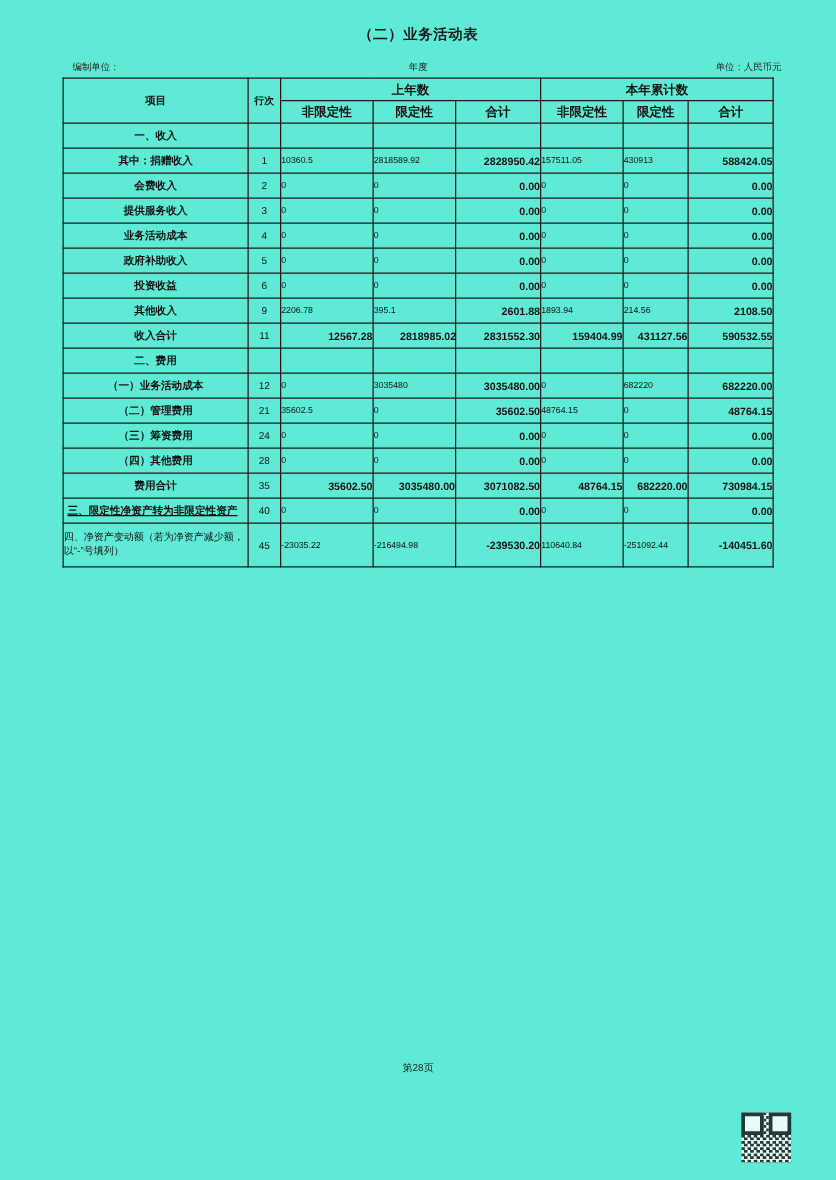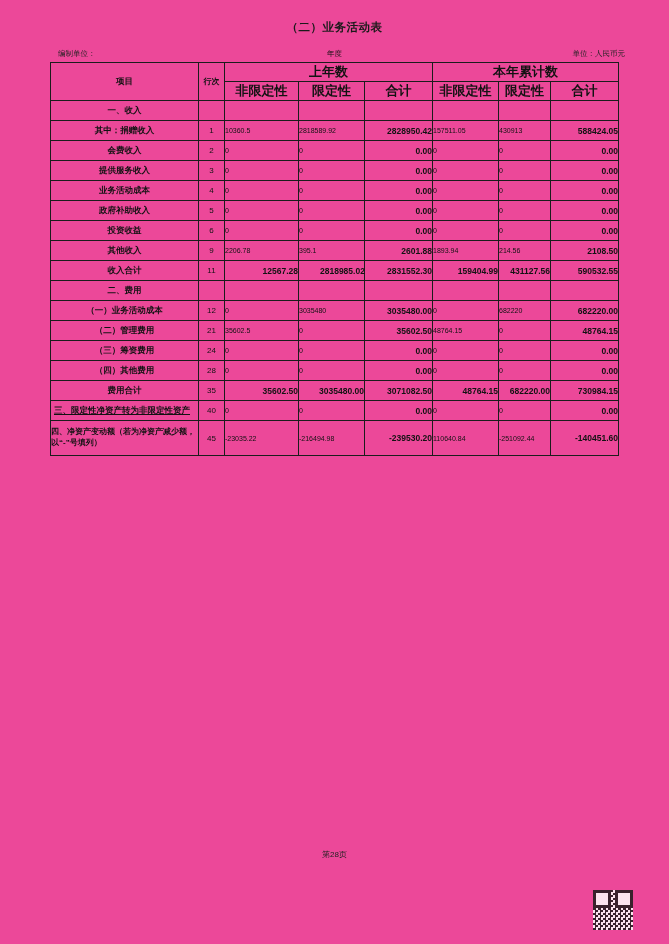--- a/index.html
+++ b/index.html
@@ -12,21 +12,21 @@
     background: #ffffff;
     font-family: "Liberation Sans", sans-serif;
     color: #111;
     position: relative;
     overflow: hidden;
   }
   .page {
     position: relative;
     width: 669px;
     height: 944px;
-    background: #ec4899;
+    background: #5eead4;
   }
   .doc-title {
     text-align: center;
     font-size: 11.5px;
     font-weight: bold;
     letter-spacing: 0.5px;
     padding-top: 20px;
     color: #1a1a1a;
   }
   .meta-row {
@@ -58,21 +58,21 @@
   }
   table.fin td, table.fin th {
     border: 1px solid #1c1c1c;
     padding: 0;
     vertical-align: middle;
     color: #121212;
   }
   .hdr {
     text-align: center;
     font-weight: bold;
-    font-size: 13px;
+    font-size: 10px;
     height: 17px;
   }
   .hdr-tall {
     text-align: center;
     font-weight: bold;
     font-size: 8.5px;
   }
   .lbl {
     padding-left: 4px;
     height: 19px;
@@ -100,21 +100,21 @@
   .num-bold {
     text-align: right;
     padding-right: 4px;
     font-size: 8.5px;
     font-weight: bold;
   }
   .two-line {
     font-size: 8px;
     line-height: 1.35;
     text-align: center;
-    font-weight: bold;
+    font-weight: normal;
     padding: 2px 3px;
   }
   .footer-page {
     position: absolute;
     bottom: 84px;
     left: 0;
     right: 0;
     text-align: center;
     font-size: 8px;
     color: #222;

